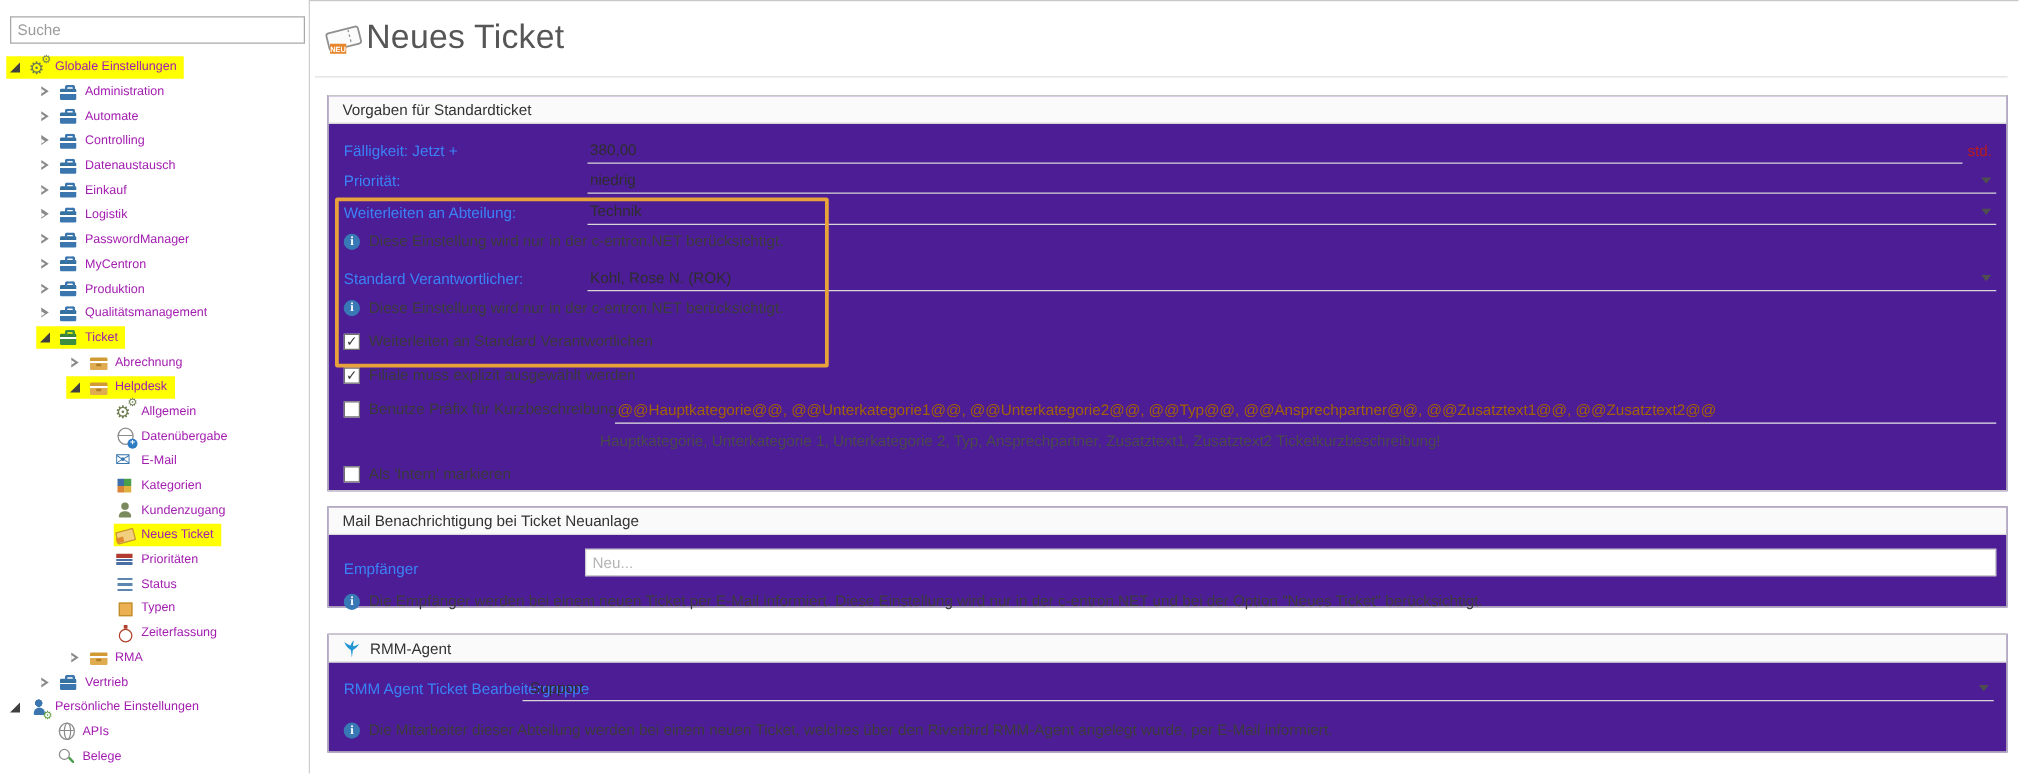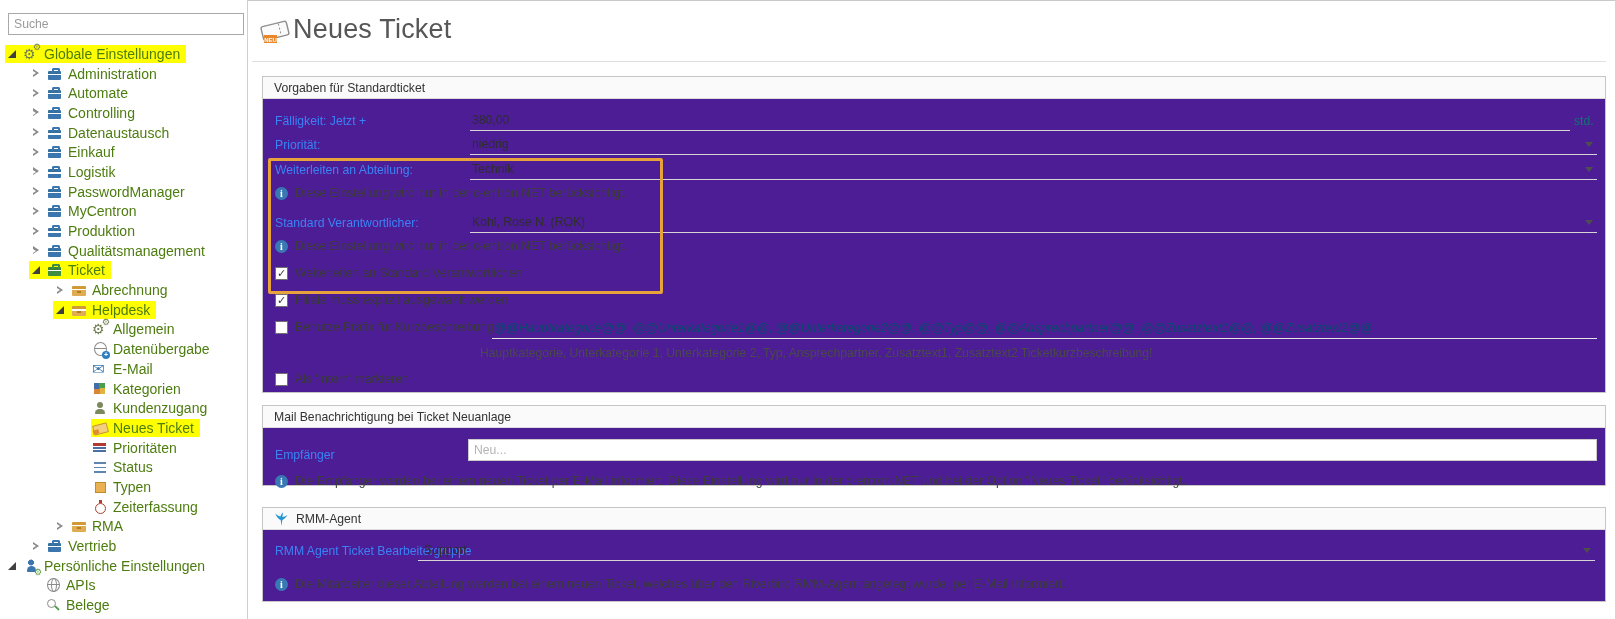--- a/index.html
+++ b/index.html
@@ -12,21 +12,21 @@
   .sidebar{position:absolute;left:0;top:0;width:247px;height:619px;background:#fff;}
   .search{position:absolute;left:8px;top:13px;width:224px;height:20px;border:1px solid #a9a9a9;
           font-family:inherit;font-size:12.2px;color:#333;padding:0 5px;outline:none;}
   .search::placeholder{color:#9a9a9a;}
   .tree{position:absolute;left:0;top:44px;width:247px;}
   .trow{height:19.7px;display:flex;align-items:center;white-space:nowrap;cursor:default;}
   .lvl0{padding-left:5px}.lvl1{padding-left:29px}.lvl2{padding-left:53px}
   .lvl3{padding-left:91px}.lvl1b{padding-left:44px}
   .hw{display:inline-flex;align-items:center;height:18px;padding:0 6px 0 1px;}
   .hw.hl{background:#ffff00;}
-  .tlabel{font-size:14px;color:#4d7c0f;margin-left:1px;}
+  .tlabel{font-size:10px;color:#a21caf;margin-left:1px;}
   .arr{width:17px;height:16px;flex:none;position:relative;}
   .arr.open::before{content:"";position:absolute;left:2px;top:4px;width:0;height:0;
       border-bottom:8px solid #3f3f3f;border-left:8px solid transparent;}
   .arr.closed::before{content:"";position:absolute;left:3px;top:3.5px;width:0;height:0;
       border-left:6px solid #8a8a8a;border-top:4.5px solid transparent;border-bottom:4.5px solid transparent;}
   .arr.closed::after{content:"";position:absolute;left:3px;top:5.8px;width:0;height:0;
       border-left:3.2px solid #fff;border-top:2.3px solid transparent;border-bottom:2.3px solid transparent;}
 
   
   .ti{width:16px;height:16px;position:relative;display:inline-block;flex:none;margin-right:4px;}
@@ -75,22 +75,22 @@
   .hdivider{position:absolute;left:252px;top:61px;width:1354px;height:1px;background:#e0e0e0;}
 
   .gbox{position:absolute;left:262px;width:1344px;border:1px solid #c6c6c6;background:#4c1d95;box-sizing:border-box;}
   .ghead{height:21px;background:#fafafa;border-bottom:1px solid #dcdcdc;display:flex;align-items:center;
          padding-left:11px;font-size:12.2px;color:#333;gap:7px;}
   .lab{position:absolute;height:20px;line-height:20px;color:#3b82f6;white-space:nowrap;}
   .ufield{position:absolute;height:21px;line-height:20px;border-bottom:1px solid #d6d6d6;color:#2e2e2e;
           padding-left:2px;white-space:nowrap;box-sizing:border-box;}
   .ufield .chev{position:absolute;right:4px;top:8px;width:0;height:0;
           border-left:4.5px solid transparent;border-right:4.5px solid transparent;border-top:5px solid #4f4f4f;}
-  .ufield.dim{color:#0c4a6e;border-bottom-color:#e4e4e4;font-style:italic;}
-  .unit{position:absolute;height:20px;line-height:20px;color:#0f766e;}
+  .ufield.dim{color:#a16207;border-bottom-color:#e4e4e4;}
+  .unit{position:absolute;height:20px;line-height:20px;color:#b91c1c;}
   .inforow{position:absolute;display:flex;align-items:center;gap:7px;color:#3d3d3d;white-space:nowrap;height:16px;}
   .iicon{width:13px;height:13px;border-radius:50%;background:#3879b5;color:#fff;flex:none;
          font:bold 10px/13px "Liberation Serif",serif;text-align:center;}
   .cbrow{position:absolute;display:flex;align-items:center;gap:7px;white-space:nowrap;height:16px;color:#3a3a3a;}
   .cb{width:13px;height:13px;border:1px solid #707070;background:#fff;flex:none;box-sizing:border-box;
       font:11px/11px "DejaVu Sans",sans-serif;color:#3a3a3a;text-align:center;}
   .cb.on::before{content:"✓";}
   .helper{position:absolute;color:#4a4a4a;white-space:nowrap;height:16px;line-height:16px;}
   .boxinput{position:absolute;border:1px solid #cbcbcb;background:#fff;font-family:inherit;font-size:12.2px;
             color:#333;padding:0 5px;outline:none;box-sizing:border-box;}

